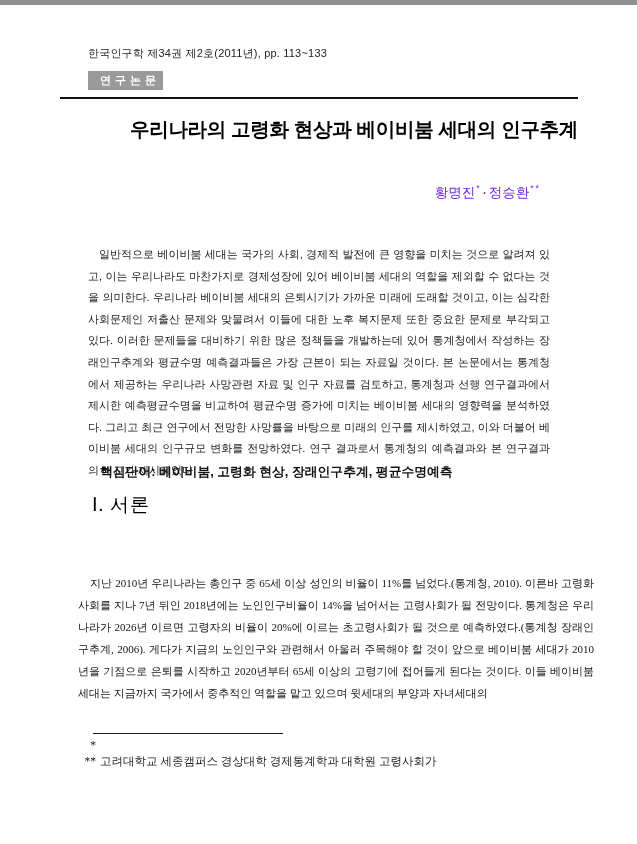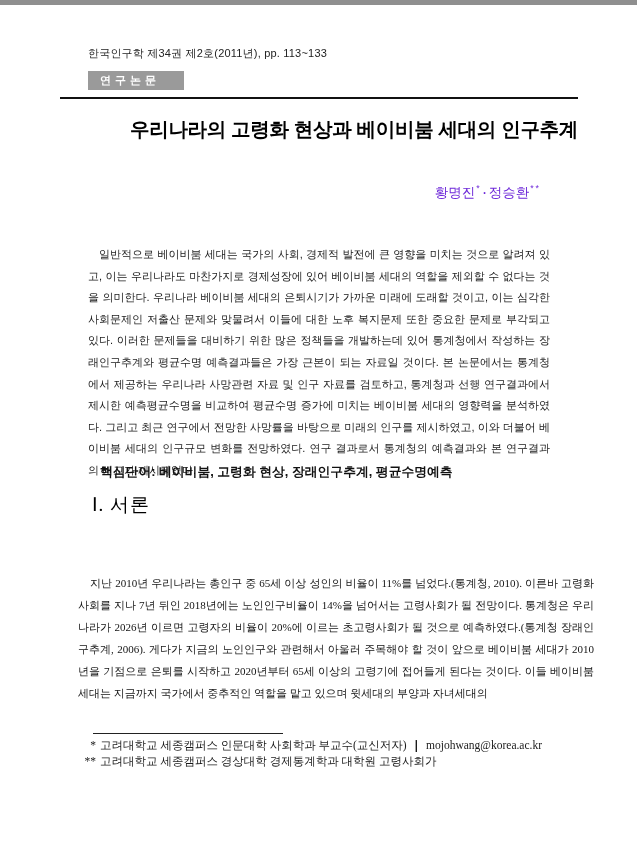--- a/index.html
+++ b/index.html
@@ -20,21 +20,21 @@
 
   .journal-line {
     position: absolute; top: 46px; left: 28px;
     font-size: 11px; letter-spacing: 0.2px; color: #222;
   }
   .badge {
     position: absolute; top: 71px; left: 28px;
     background: #9a9a9a; color: #ffffff;
     font-size: 11px; font-weight: bold;
     letter-spacing: 4px;
-    padding: 3px 24px 3px 12px;
+    padding: 3px 3px 3px 12px;
     line-height: 13px;
   }
   .header-rule {
     position: absolute; top: 97px; left: 0;
     width: 518px; height: 2px; background: #111111;
   }
   .title {
     position: absolute; top: 116px; left: 0; width: 518px;
     margin: 0; text-align: right;
     font-size: 19.5px; font-weight: bold; letter-spacing: -0.3px;
@@ -114,21 +114,20 @@
 
   <h2 class="section-heading">Ⅰ. 서론</h2>
 
   <p class="body-para">지난 2010년 우리나라는 총인구 중 65세 이상 성인의 비율이 11%를 넘었다.(통계청, 2010). 이른바 고령화 사회를 지나 7년 뒤인 2018년에는 노인인구비율이 14%을 넘어서는 고령사회가 될 전망이다. 통계청은 우리나라가 2026년 이르면 고령자의 비율이 20%에 이르는 초고령사회가 될 것으로 예측하였다.(통계청 장래인구추계, 2006). 게다가 지금의 노인인구와 관련해서 아울러 주목해야 할 것이 앞으로 베이비붐 세대가 2010년을 기점으로 은퇴를 시작하고 2020년부터 65세 이상의 고령기에 접어들게 된다는 것이다. 이들 베이비붐 세대는 지금까지 국가에서 중추적인 역할을 맡고 있으며 윗세대의 부양과 자녀세대의</p>
 
   <div class="fn-sep"></div>
 
   <div class="footnotes">
     <div class="footnote">
       <span class="fn-marker">*</span>
-      <span class="fn-text"><span>고려대학교 세종캠퍼스 인문대학 사회학과 부교수(교신저자)</span> <span class="fn-divider">❘</span> <span>mojohwang@korea.ac.kr</span></span>
     </div>
     <div class="footnote">
       <span class="fn-marker">**</span>
       <span class="fn-text"><span>고려대학교 세종캠퍼스 경상대학 경제통계학과 대학원 고령사회가</span></span>
     </div>
   </div>
 
 </div>
 
 </body></html>

